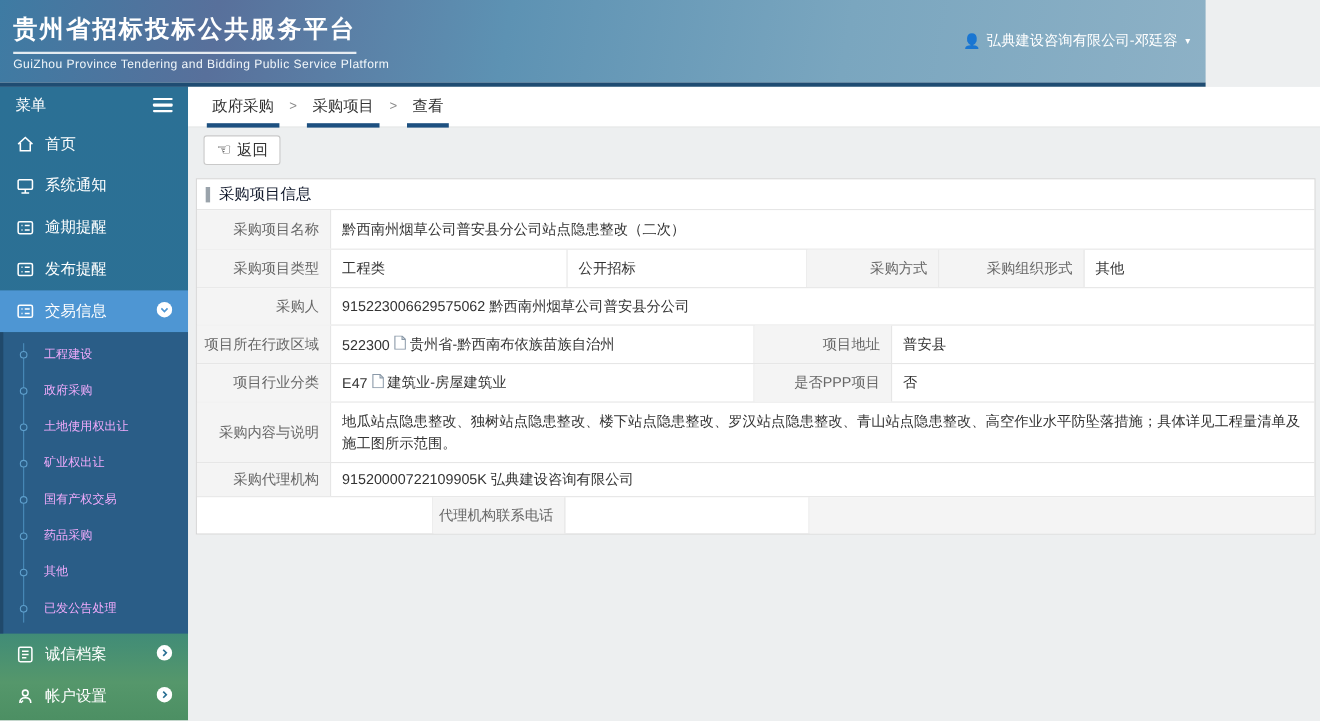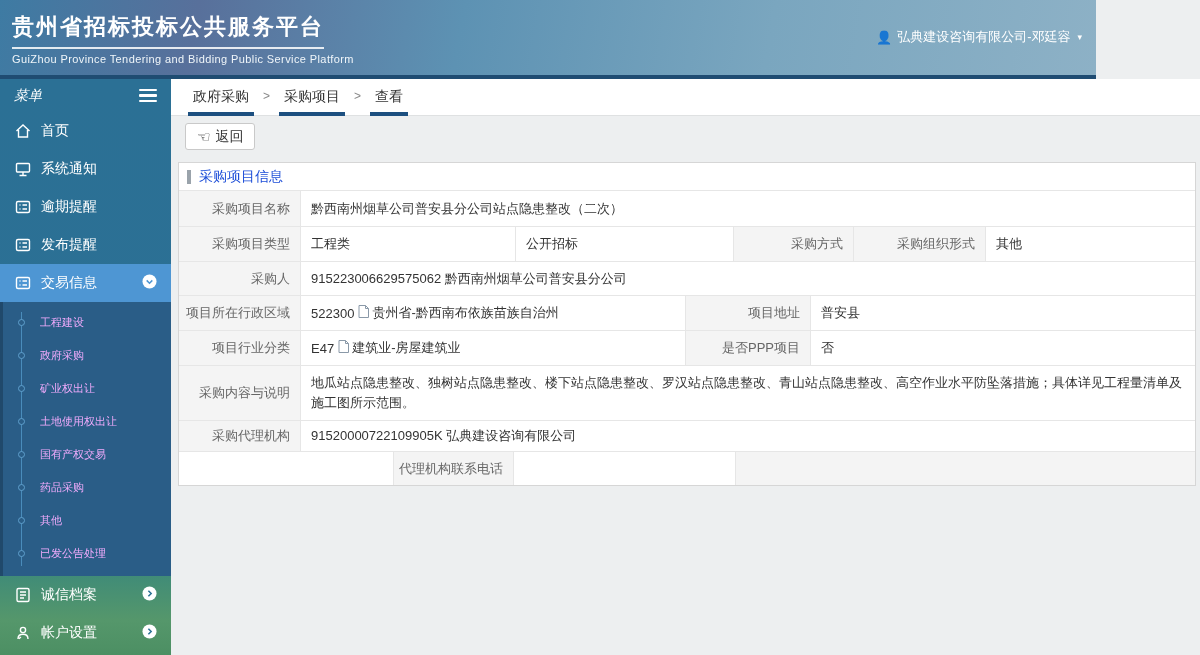--- a/index.html
+++ b/index.html
@@ -21,21 +21,21 @@
   .user-glyph { font-size:13px; }
   .caret { font-size:9px; margin-left:2px; }
 
   
   .sidebar {
     position:absolute; top:79px; left:0; width:171px; bottom:0;
     background:linear-gradient(180deg,#2b7095 0%,#2c7094 62%,#2f7a8b 76%,#3d8a79 85%,#55976b 94%,#4c8f63 100%);
     color:#fff; font-size:14px;
   }
   .menu-head { height:33px; display:flex; align-items:center; justify-content:space-between; padding:0 14px; }
-  .menu-head-label { font-size:14px;font-style:italic; }
+  .menu-head-label { font-size:14px; }
   .hamburger { display:flex; flex-direction:column; gap:3px; cursor:pointer; }
   .hamburger span { display:block; width:18px; height:2.5px; background:#fff; border-radius:1px; }
   .nav-item { height:38px; display:flex; align-items:center; padding:0 14px; cursor:pointer; position:relative; }
   .nav-item .nav-ico { width:18px; height:18px; margin-right:9px; flex:none; }
   .nav-item.active { background:#4e96d3;text-align:center; }
   .nav-chev { margin-left:auto; }
   .circle-ico { width:15px; height:15px; }
   .submenu { position:relative; background:#2a5d87; padding:4px 0 6px 0; box-shadow:inset 3px 0 0 #20496b; }
   .submenu-line { position:absolute; left:21px; top:10px; bottom:10px; width:1px; background:#4a8cbb; }
   .sub-item { position:relative; height:33px; line-height:33px; padding-left:40px; color:#f0abfc; font-size:11px; cursor:pointer; }
@@ -52,21 +52,21 @@
   .crumb-sep { line-height:35px; color:#888; font-size:12px; padding:0 9px; }
   .toolbar { padding:7px 0 0 14px; }
   .btn-back { display:inline-flex; align-items:center; gap:5px; background:#fff; border:1px solid #c9c9c9; border-radius:3px;
     height:27px; padding:0 11px; font-size:14px; color:#333; cursor:pointer; font-family:inherit; }
   .btn-back .back-glyph { font-size:15px; line-height:1; color:#222; }
 
   
   .panel { position:absolute; left:7px; top:83px; right:4px; background:#fff; border:1px solid #d6d6d6; }
   .panel-title-row { height:27px; display:flex; align-items:center; padding-left:8px; }
   .title-bar { width:4px; height:14px; background:#9aa3ab; margin-right:8px; }
-  .panel-title { font-size:14px; color:#1d4ed8;text-align:right; }
+  .panel-title { font-size:14px; color:#0f172a;text-align:right; }
   .trow { display:flex; border-top:1px solid #e6e6e6; }
   .cell { display:flex; align-items:center; font-size:13px; border-right:1px solid #e6e6e6; }
   .cell:last-child { border-right:none; }
   .lbl { background:#f4f4f4; color:#666; justify-content:flex-end; padding-right:10px; text-align:right; }
   .val { color:#333; padding-left:10px; }
   .filler { background:#f4f4f4; }
   .w-l { width:122px; flex:none; }
   .grow { flex:1; }
   .h36{height:36px}.h35{height:35px}.h34{height:34px}.h55{height:55px}.h31{height:31px}
   .w215{width:215px;flex:none}.w120{width:120px;flex:none}.w218{width:218px;flex:none}
@@ -154,22 +154,22 @@
           <circle cx="8" cy="8" r="7.5" fill="#fff"></circle>
           <path d="M5 6.8 L8 9.8 L11 6.8" fill="none" stroke="#4e96d3" stroke-width="1.6"></path>
         </svg>
     </span>
   </div>
 
   <div class="submenu">
     <div class="submenu-line"></div>
     <div class="sub-item">工程建设</div>
     <div class="sub-item">政府采购</div>
+    <div class="sub-item">土地使用权出让</div>
     <div class="sub-item">矿业权出让</div>
-    <div class="sub-item">土地使用权出让</div>
     <div class="sub-item">国有产权交易</div>
     <div class="sub-item">药品采购</div>
     <div class="sub-item">其他</div>
     <div class="sub-item">已发公告处理</div>
   </div>
 
   <div class="bottom-item">
     <span class="nav-ico">
       <svg class="icon" width="18" height="18" viewBox="0 0 18 18" fill="none" stroke="#fff" stroke-width="1.4">
           <rect x="3" y="2.5" width="12" height="13" rx="1.5"></rect>

